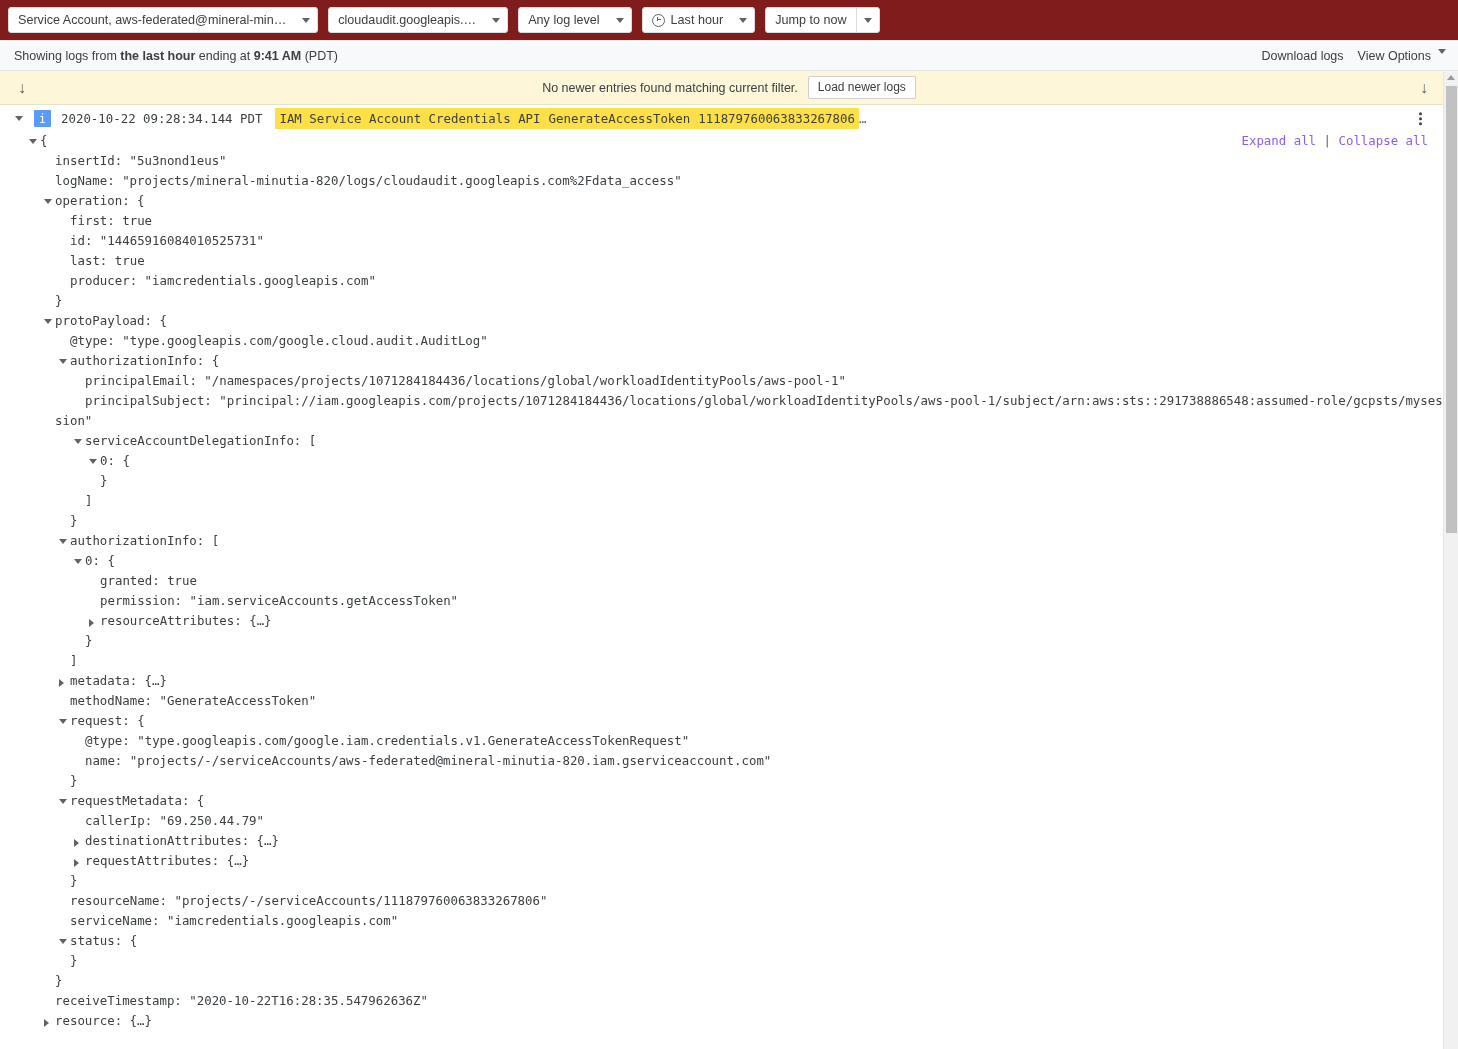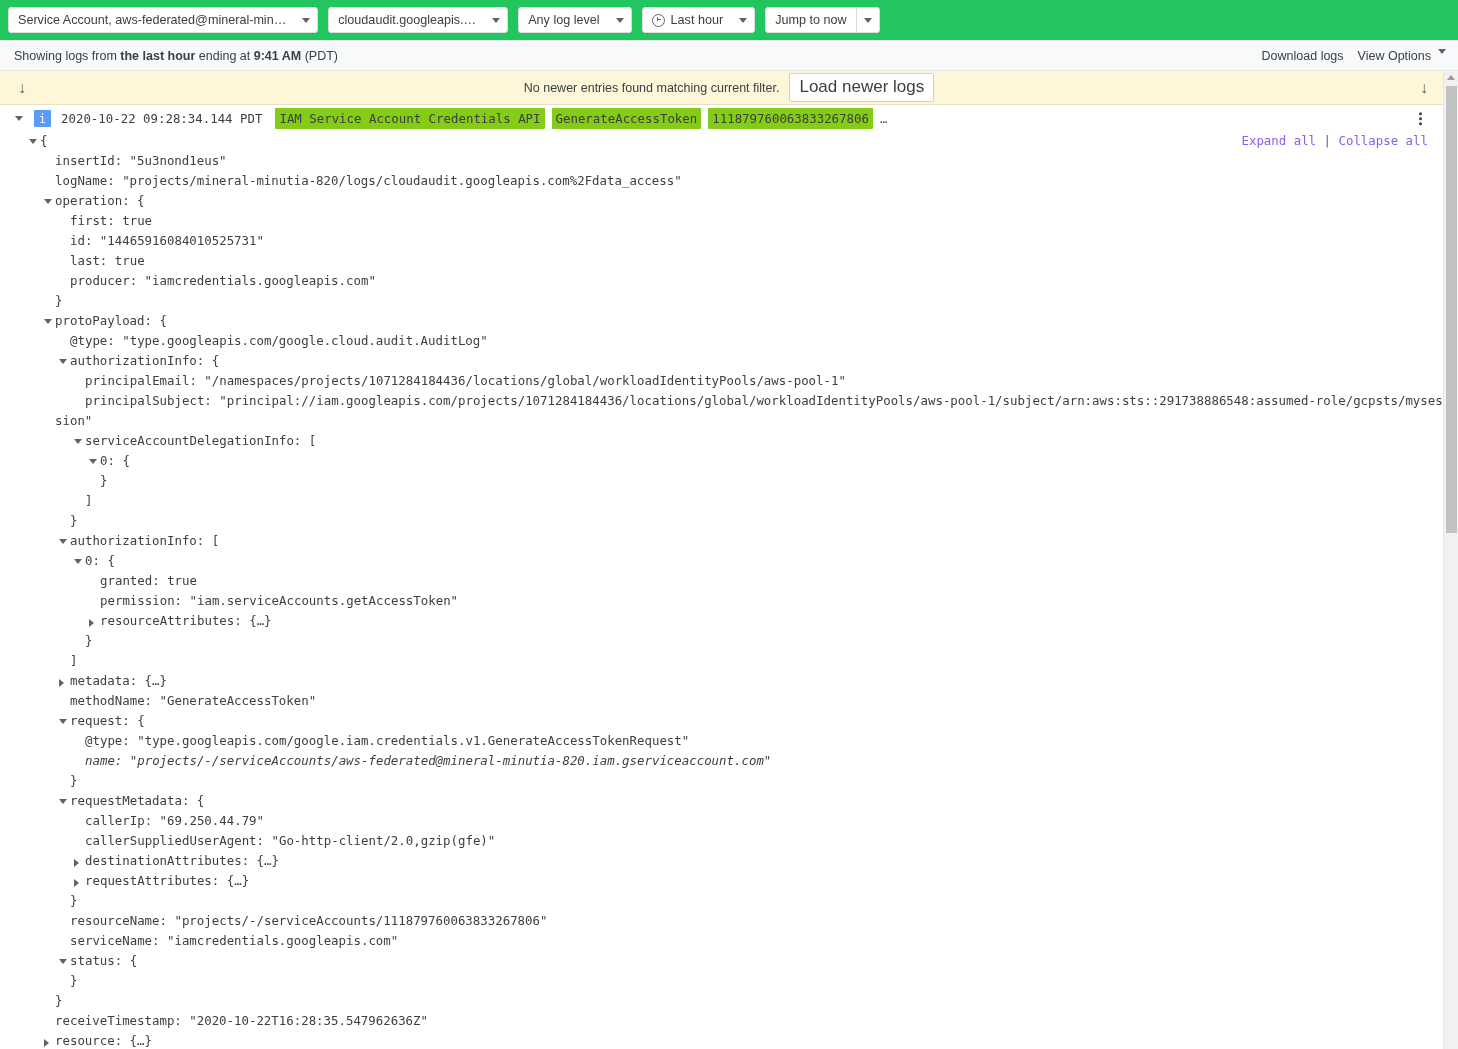--- a/index.html
+++ b/index.html
@@ -23,21 +23,21 @@
   }
 
   
   .toolbar {
     display: flex;
     align-items: center;
     gap: 10px;
     height: 41px;
     padding: 0 8px;
     box-sizing: border-box;
-    background: #22c55e;
+    background: #7f1d1d;
     border-bottom: 1px solid #e4e6e8;
   }
   .chipbtn {
     display: flex;
     align-items: stretch;
     height: 26px;
     border: 1px solid #dadce0;
     border-radius: 3px;
     background: #fff;
     box-sizing: border-box;
@@ -120,21 +120,21 @@
     background: #fdf6d8;
     border-bottom: 1px solid #e8e2c4;
     display: flex;
     align-items: center;
     justify-content: center;
     gap: 10px;
     box-sizing: border-box;
   }
   .banner .msg { font-size: 12.5px; color: #3c4043; }
   .banner .loadbtn {
-    font-size: 17px;
+    font-size: 12px;
     color: #3c4043;
     background: #fff;
     border: 1px solid #cfcfcf;
     border-radius: 2px;
     padding: 4px 9px;
     cursor: pointer;
     line-height: 1.1;
   }
   .arrow-down {
     position: absolute;
@@ -184,23 +184,22 @@
     font-size: 11.5px;
     display: flex;
     align-items: center;
     justify-content: center;
     margin: 0 10px 0 11px;
     border-radius: 1px;
     flex: none;
   }
   .ts { white-space: pre; margin-right: 13px; }
   .chip {
-    background: #84cc16;
+    background: #fde047;
     padding: 3px 4px;
-    margin-right: 7px;
     white-space: pre;
     border-radius: 1px;
   }
   .ellip { color: #5f6368; }
   .kebab {
     position: absolute;
     right: 30px;
     top: 50%;
     transform: translateY(-50%);
     width: 16px;
@@ -387,25 +386,24 @@
         <div class="jline" style="padding-left: 45px;"><span class="tw tri" style="left: 34px;"></span><span class="txt">0: {</span></div>
         <div class="jline" style="padding-left: 60px;"><span class="txt">granted: true</span></div>
         <div class="jline" style="padding-left: 60px;"><span class="txt">permission: "iam.serviceAccounts.getAccessToken"</span></div>
         <div class="jline" style="padding-left: 60px;"><span class="tw tri right" style="left: 49px;"></span><span class="txt">resourceAttributes: {…}</span></div>
         <div class="jline" style="padding-left: 45px;"><span class="txt">}</span></div>
         <div class="jline" style="padding-left: 30px;"><span class="txt">]</span></div>
         <div class="jline" style="padding-left: 30px;"><span class="tw tri right" style="left: 19px;"></span><span class="txt">metadata: {…}</span></div>
         <div class="jline" style="padding-left: 30px;"><span class="txt">methodName: "GenerateAccessToken"</span></div>
         <div class="jline" style="padding-left: 30px;"><span class="tw tri" style="left: 19px;"></span><span class="txt">request: {</span></div>
         <div class="jline" style="padding-left: 45px;"><span class="txt">@type: "type.googleapis.com/google.iam.credentials.v1.GenerateAccessTokenRequest"</span></div>
-        <div class="jline" style="padding-left: 45px; font-style: italic;"><span class="txt">name: "projects/-/serviceAccounts/aws-federated@mineral-minutia-820.iam.gserviceaccount.com"</span></div>
+        <div class="jline" style="padding-left: 45px;"><span class="txt">name: "projects/-/serviceAccounts/aws-federated@mineral-minutia-820.iam.gserviceaccount.com"</span></div>
         <div class="jline" style="padding-left: 30px;"><span class="txt">}</span></div>
         <div class="jline" style="padding-left: 30px;"><span class="tw tri" style="left: 19px;"></span><span class="txt">requestMetadata: {</span></div>
         <div class="jline" style="padding-left: 45px;"><span class="txt">callerIp: "69.250.44.79"</span></div>
-        <div class="jline" style="padding-left: 45px;"><span class="txt">callerSuppliedUserAgent: "Go-http-client/2.0,gzip(gfe)"</span></div>
         <div class="jline" style="padding-left: 45px;"><span class="tw tri right" style="left: 34px;"></span><span class="txt">destinationAttributes: {…}</span></div>
         <div class="jline" style="padding-left: 45px;"><span class="tw tri right" style="left: 34px;"></span><span class="txt">requestAttributes: {…}</span></div>
         <div class="jline" style="padding-left: 30px;"><span class="txt">}</span></div>
         <div class="jline" style="padding-left: 30px;"><span class="txt">resourceName: "projects/-/serviceAccounts/111879760063833267806"</span></div>
         <div class="jline" style="padding-left: 30px;"><span class="txt">serviceName: "iamcredentials.googleapis.com"</span></div>
         <div class="jline" style="padding-left: 30px;"><span class="tw tri" style="left: 19px;"></span><span class="txt">status: {</span></div>
         <div class="jline" style="padding-left: 30px;"><span class="txt">}</span></div>
         <div class="jline" style="padding-left: 15px;"><span class="txt">}</span></div>
         <div class="jline" style="padding-left: 15px;"><span class="txt">receiveTimestamp: "2020-10-22T16:28:35.547962636Z"</span></div>
         <div class="jline" style="padding-left: 15px;"><span class="tw tri right" style="left: 4px;"></span><span class="txt">resource: {…}</span></div>

